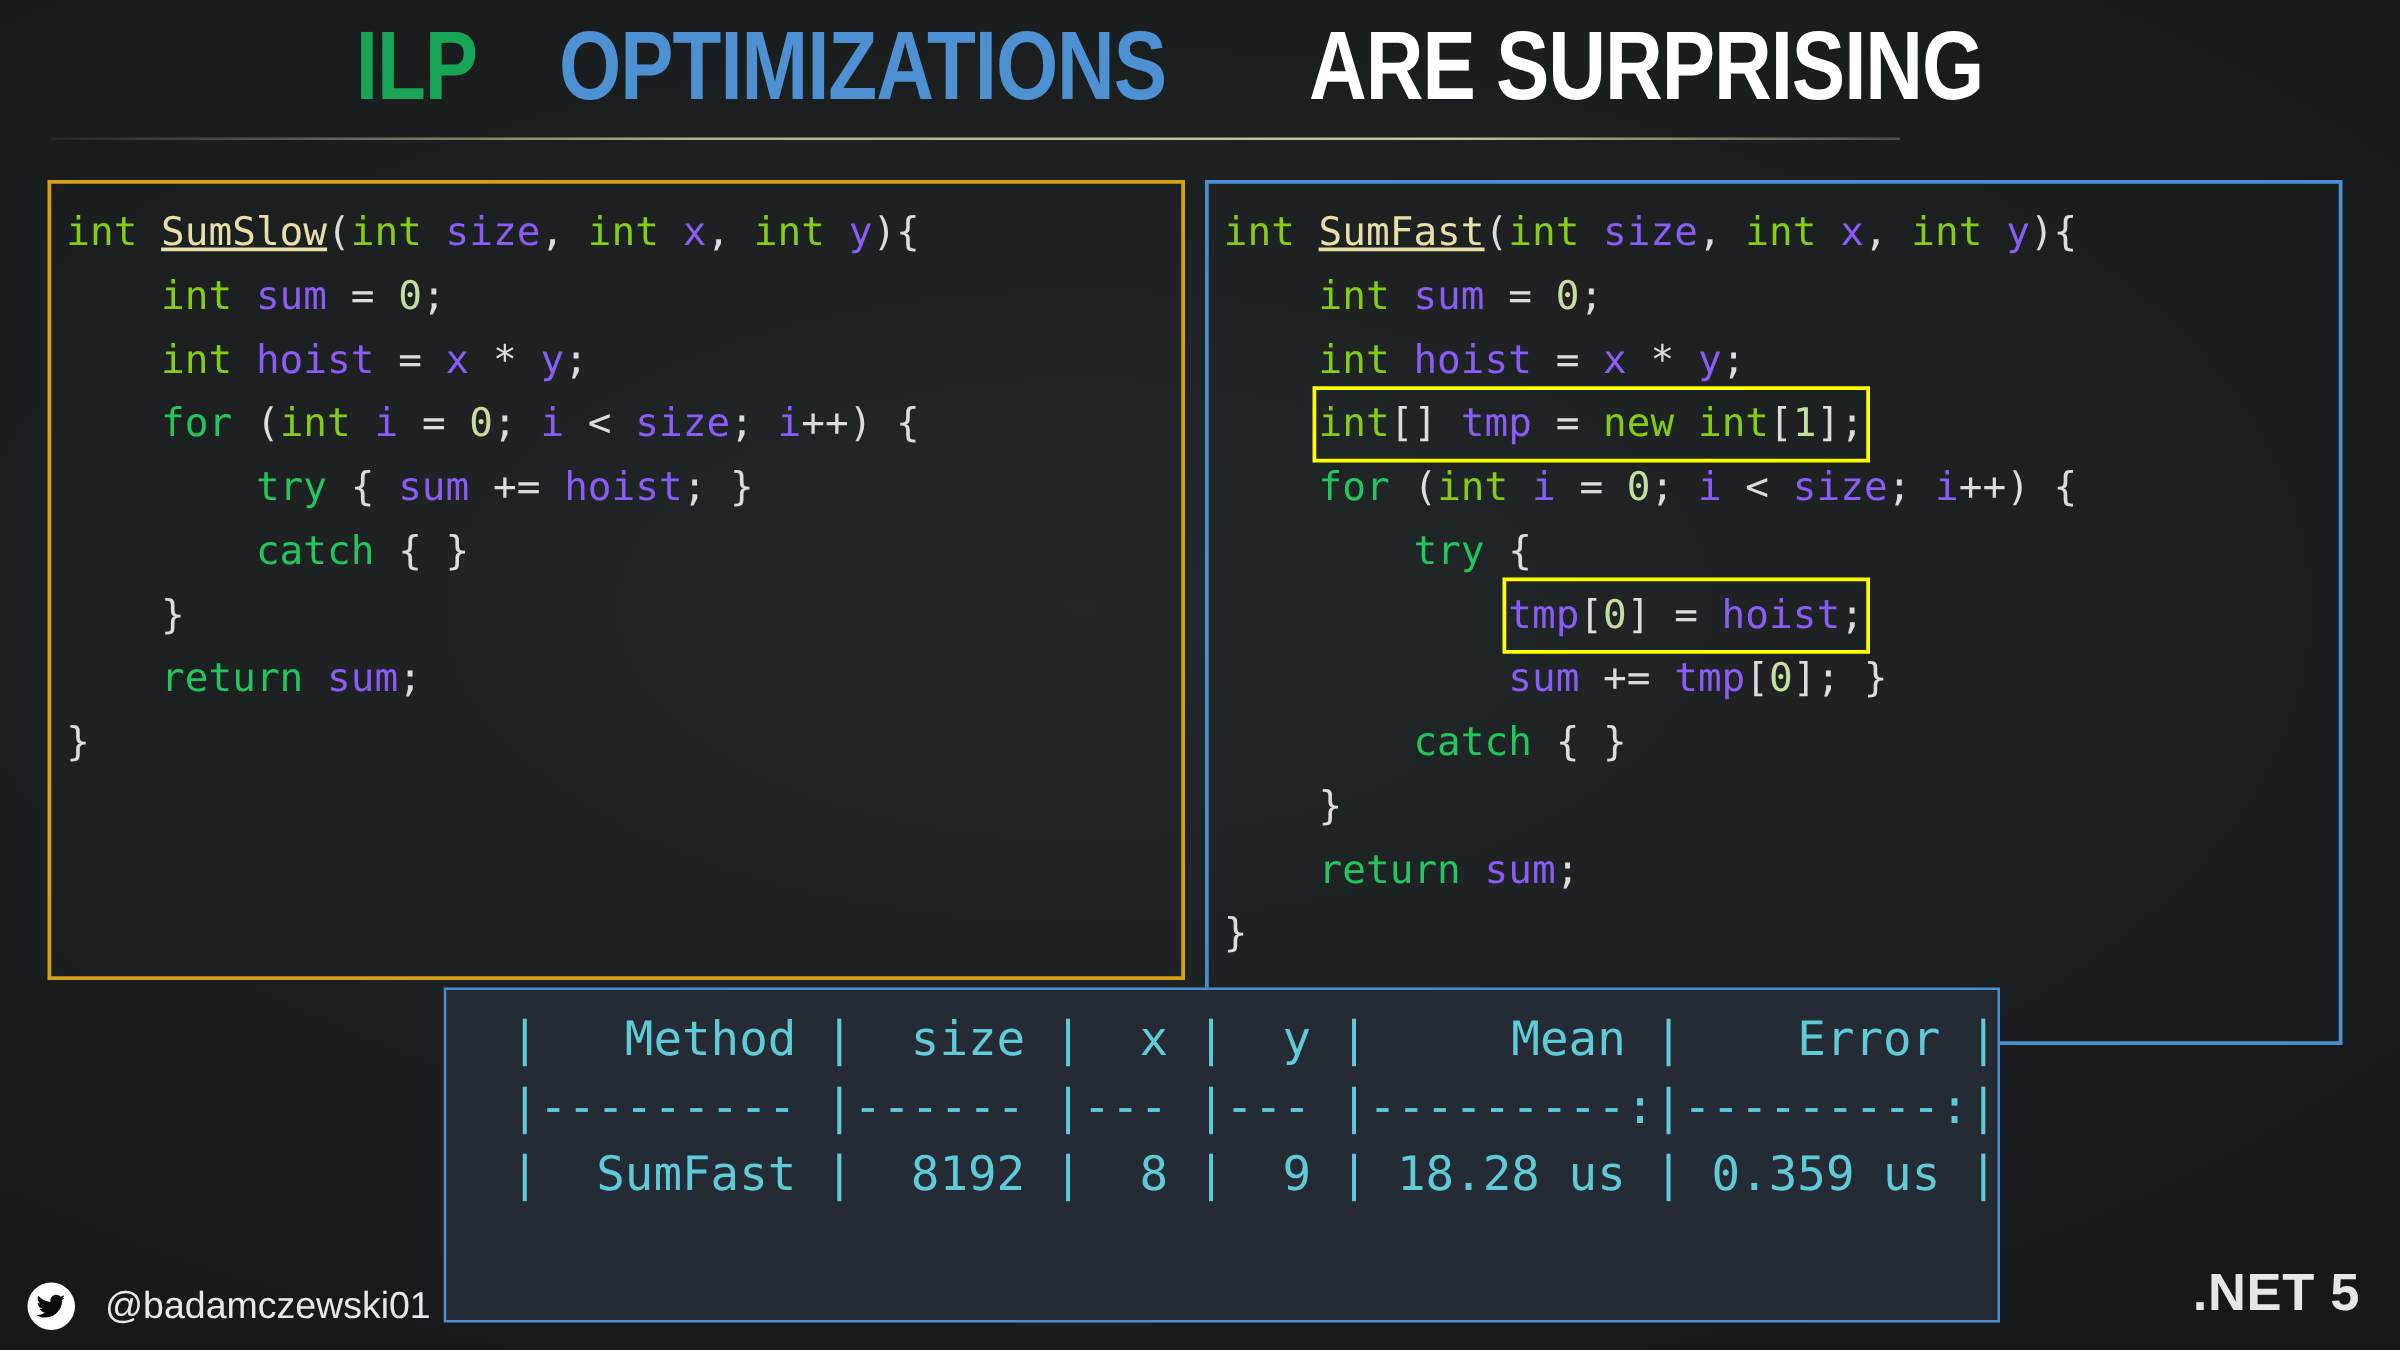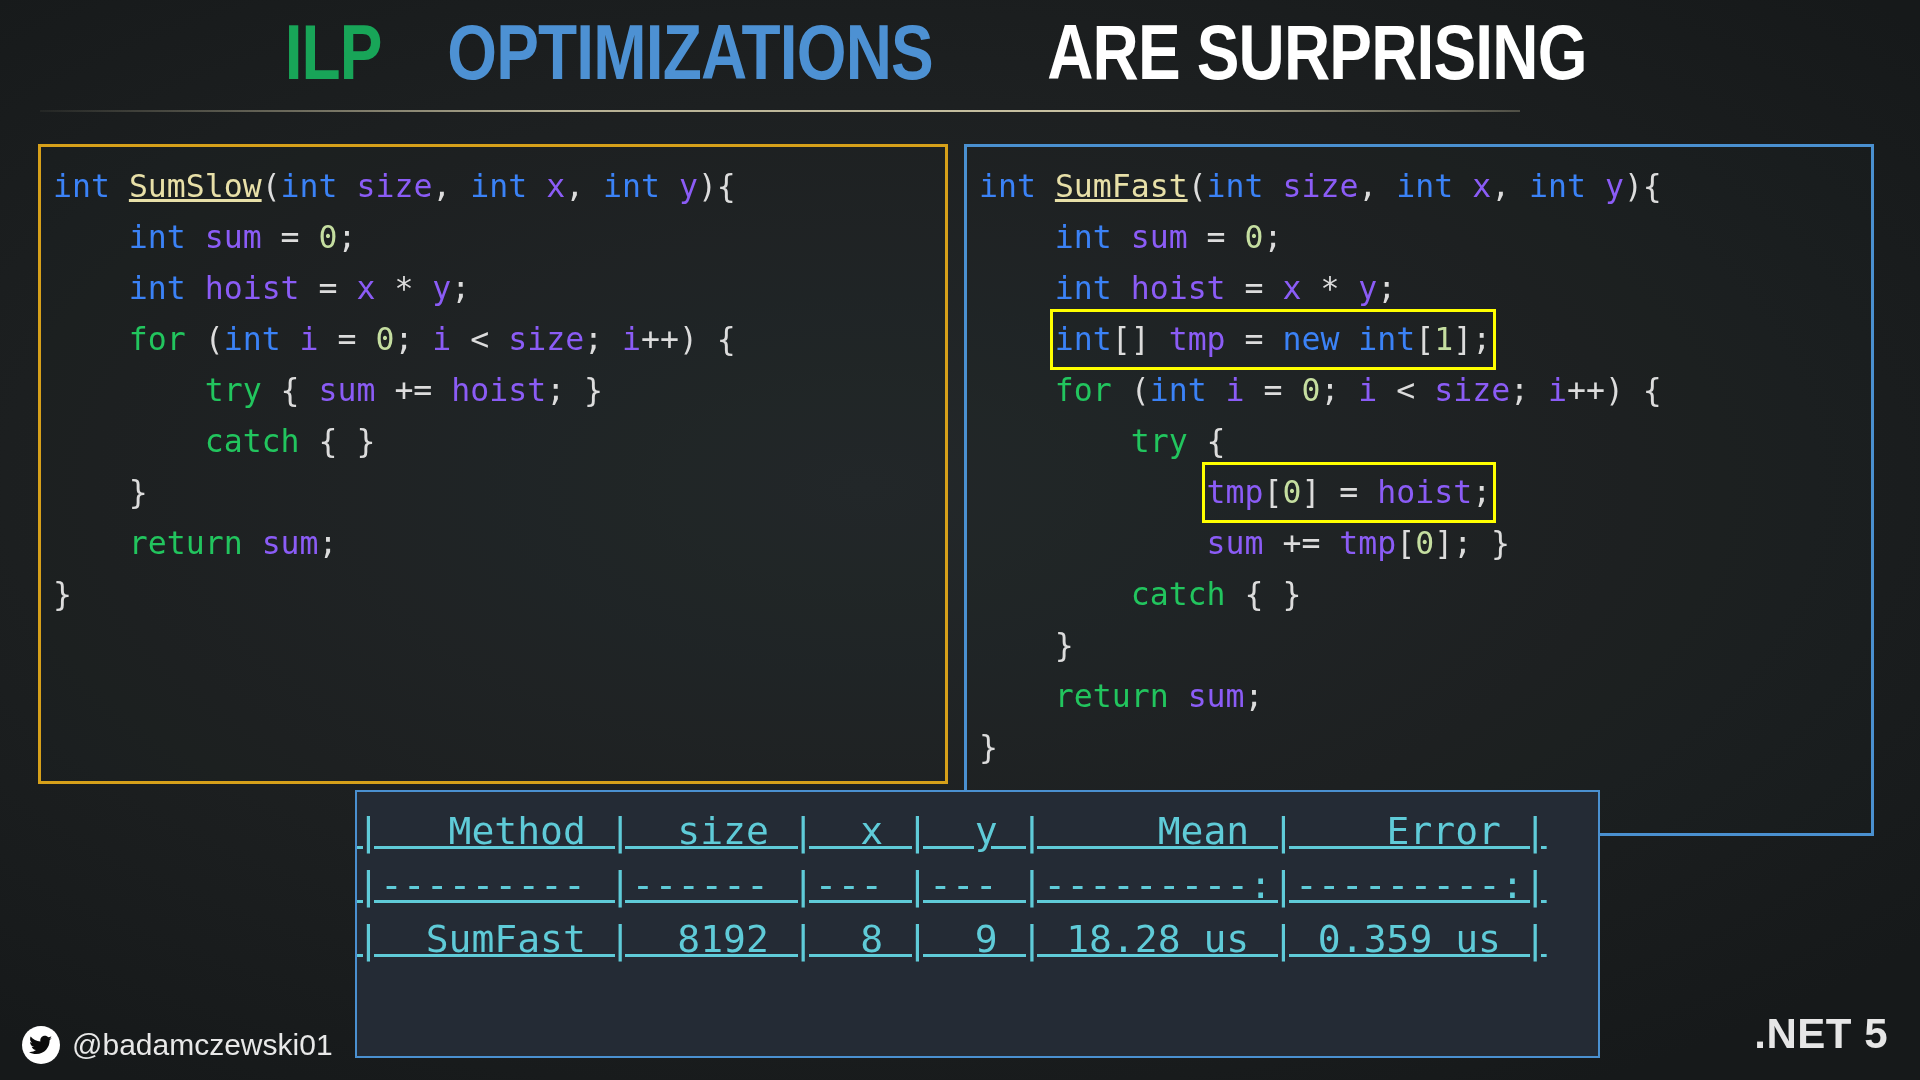--- a/index.html
+++ b/index.html
@@ -65,21 +65,21 @@
   }
   pre.code {
     margin: 0;
     font-family: "DejaVu Sans Mono", "Liberation Mono", monospace;
     font-size: 31.5px;
     line-height: 51px;
     color: #DCDCDC;
     white-space: pre;
     letter-spacing: 0px;
   }
-  .kw   { color: #3b82f6; }  
+  .kw   { color: #84cc16; }  
   .ctl  { color: #22c55e; }  
   .fn   { color: #E8E0A8; text-decoration: underline; }  
   .var  { color: #8b5cf6; }  
   .num  { color: #C5DEA0; }  
   .pun  { color: #DCDCDC; }  
 
   .hl {
     outline: 3px solid #FFFF00;
     outline-offset: 2px;
     display: inline-block;
@@ -97,30 +97,29 @@
     padding: 12px 0 0 0;
     overflow: hidden;
   }
   pre.bench {
     margin: 0;
     font-family: "DejaVu Sans Mono", "Liberation Mono", monospace;
     font-size: 38px;
     line-height: 54px;
     color: #5FCBD8;
     white-space: pre;
-    text-align: left;
+    text-align: right;
     letter-spacing: 0px;
-    text-decoration: underline;
   }
 
   
   #twitter-handle {
     position: absolute;
     left: 22px; bottom: 16px;
-    display: flex; align-items: center; gap: 12px;
+    display: flex; align-items: center; gap: 24px;
     color: #E8E8E8;
     font-size: 30px;
   }
   #twitter-icon {
     width: 38px; height: 38px; border-radius: 50%;
     background: #FFFFFF;
     display: flex; align-items: center; justify-content: center;
   }
   #twitter-icon svg { width: 24px; height: 24px; display:block; }
   #dotnet-badge {

